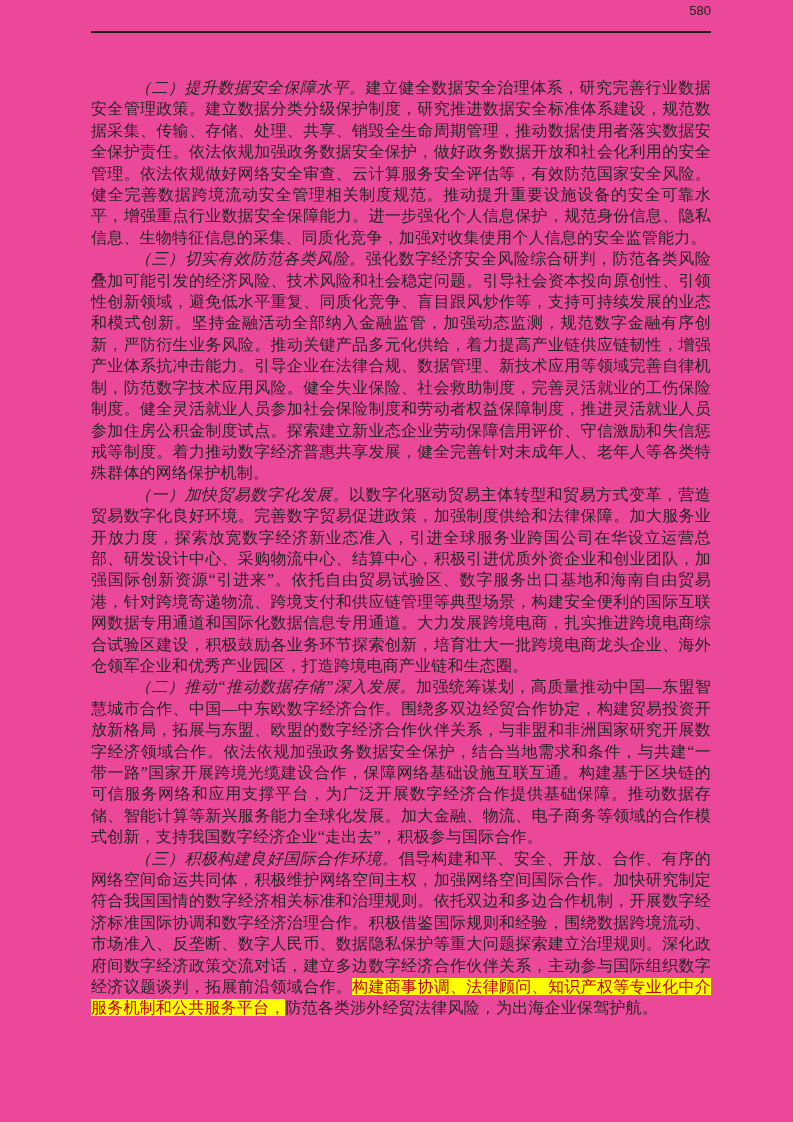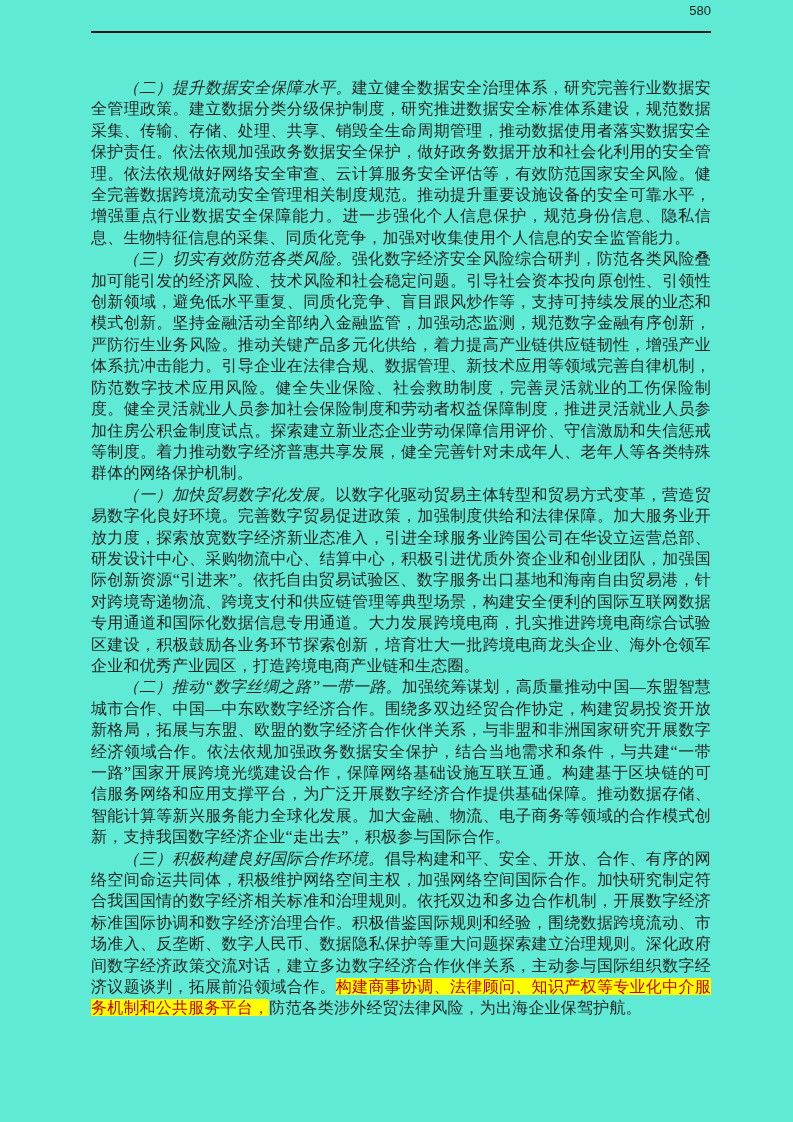--- a/index.html
+++ b/index.html
@@ -8,21 +8,21 @@
     --text-color: #262626;
   }
   * { box-sizing: border-box; }
   html, body { margin: 0; padding: 0; }
   body { background: #ffffff; }
 
   .page {
     position: relative;
     width: 793px;
     height: 1122px;
-    background: #5eead4;
+    background: #ec4899;
     overflow: hidden;
   }
 
   .page-number {
     position: absolute;
     top: 3px;
     right: 82px;
     font-family: "Liberation Sans", "DejaVu Sans", sans-serif;
     font-size: 13px;
     color: #1e1e1e;
@@ -51,33 +51,33 @@
   }
 
   p.para { margin: 0; padding: 0; }
   p.para.indent { text-indent: 2em; }
 
   p.para.heading {
     font-family: "Liberation Sans", "DejaVu Sans", sans-serif;
     font-weight: 700;
   }
 
-  .seg-kai { font-style: italic; }
+  .seg-kai { font-style: italic; margin-left: 12px; }
   .seg-normal { font-style: normal; }
   .seg-highlight {
     background: var(--hl-bg);
     color: var(--hl-text);
   }
 </style>
 </head>
 <body>
 
 <div class="page">
   <div class="page-number">580</div>
   <div class="header-rule"></div>
   <div class="content">
       <p class="para indent"><span class="seg-kai">（二）提升数据安全保障水平。</span><span class="seg-normal">建立健全数据安全治理体系，研究完善行业数据安全管理政策。建立数据分类分级保护制度，研究推进数据安全标准体系建设，规范数据采集、传输、存储、处理、共享、销毁全生命周期管理，推动数据使用者落实数据安全保护责任。依法依规加强政务数据安全保护，做好政务数据开放和社会化利用的安全管理。依法依规做好网络安全审查、云计算服务安全评估等，有效防范国家安全风险。健全完善数据跨境流动安全管理相关制度规范。推动提升重要设施设备的安全可靠水平，增强重点行业数据安全保障能力。进一步强化个人信息保护，规范身份信息、隐私信息、生物特征信息的采集、同质化竞争，加强对收集使用个人信息的安全监管能力。</span></p>
       <p class="para indent"><span class="seg-kai">（三）切实有效防范各类风险。</span><span class="seg-normal">强化数字经济安全风险综合研判，防范各类风险叠加可能引发的经济风险、技术风险和社会稳定问题。引导社会资本投向原创性、引领性创新领域，避免低水平重复、同质化竞争、盲目跟风炒作等，支持可持续发展的业态和模式创新。坚持金融活动全部纳入金融监管，加强动态监测，规范数字金融有序创新，严防衍生业务风险。推动关键产品多元化供给，着力提高产业链供应链韧性，增强产业体系抗冲击能力。引导企业在法律合规、数据管理、新技术应用等领域完善自律机制，防范数字技术应用风险。健全失业保险、社会救助制度，完善灵活就业的工伤保险制度。健全灵活就业人员参加社会保险制度和劳动者权益保障制度，推进灵活就业人员参加住房公积金制度试点。探索建立新业态企业劳动保障信用评价、守信激励和失信惩戒等制度。着力推动数字经济普惠共享发展，健全完善针对未成年人、老年人等各类特殊群体的网络保护机制。</span></p>
       <p class="para indent"><span class="seg-kai">（一）加快贸易数字化发展。</span><span class="seg-normal">以数字化驱动贸易主体转型和贸易方式变革，营造贸易数字化良好环境。完善数字贸易促进政策，加强制度供给和法律保障。加大服务业开放力度，探索放宽数字经济新业态准入，引进全球服务业跨国公司在华设立运营总部、研发设计中心、采购物流中心、结算中心，积极引进优质外资企业和创业团队，加强国际创新资源“引进来”。依托自由贸易试验区、数字服务出口基地和海南自由贸易港，针对跨境寄递物流、跨境支付和供应链管理等典型场景，构建安全便利的国际互联网数据专用通道和国际化数据信息专用通道。大力发展跨境电商，扎实推进跨境电商综合试验区建设，积极鼓励各业务环节探索创新，培育壮大一批跨境电商龙头企业、海外仓领军企业和优秀产业园区，打造跨境电商产业链和生态圈。</span></p>
-      <p class="para indent"><span class="seg-kai">（二）推动“数字丝绸之路”一带一路。</span><span class="seg-normal">加强统筹谋划，高质量推动中国—东盟智慧城市合作、中国—中东欧数字经济合作。围绕多双边经贸合作协定，构建贸易投资开放新格局，拓展与东盟、欧盟的数字经济合作伙伴关系，与非盟和非洲国家研究开展数字经济领域合作。依法依规加强政务数据安全保护，结合当地需求和条件，与共建“一带一路”国家开展跨境光缆建设合作，保障网络基础设施互联互通。构建基于区块链的可信服务网络和应用支撑平台，为广泛开展数字经济合作提供基础保障。推动数据存储、智能计算等新兴服务能力全球化发展。加大金融、物流、电子商务等领域的合作模式创新，支持我国数字经济企业“走出去”，积极参与国际合作。</span></p>
+      <p class="para indent"><span class="seg-kai">（二）推动“推动数据存储”深入发展。</span><span class="seg-normal">加强统筹谋划，高质量推动中国—东盟智慧城市合作、中国—中东欧数字经济合作。围绕多双边经贸合作协定，构建贸易投资开放新格局，拓展与东盟、欧盟的数字经济合作伙伴关系，与非盟和非洲国家研究开展数字经济领域合作。依法依规加强政务数据安全保护，结合当地需求和条件，与共建“一带一路”国家开展跨境光缆建设合作，保障网络基础设施互联互通。构建基于区块链的可信服务网络和应用支撑平台，为广泛开展数字经济合作提供基础保障。推动数据存储、智能计算等新兴服务能力全球化发展。加大金融、物流、电子商务等领域的合作模式创新，支持我国数字经济企业“走出去”，积极参与国际合作。</span></p>
       <p class="para indent"><span class="seg-kai">（三）积极构建良好国际合作环境。</span><span class="seg-normal">倡导构建和平、安全、开放、合作、有序的网络空间命运共同体，积极维护网络空间主权，加强网络空间国际合作。加快研究制定符合我国国情的数字经济相关标准和治理规则。依托双边和多边合作机制，开展数字经济标准国际协调和数字经济治理合作。积极借鉴国际规则和经验，围绕数据跨境流动、市场准入、反垄断、数字人民币、数据隐私保护等重大问题探索建立治理规则。深化政府间数字经济政策交流对话，建立多边数字经济合作伙伴关系，主动参与国际组织数字经济议题谈判，拓展前沿领域合作。</span><span class="seg-highlight">构建商事协调、法律顾问、知识产权等专业化中介服务机制和公共服务平台，</span><span class="seg-normal">防范各类涉外经贸法律风险，为出海企业保驾护航。</span></p>
     </div>
 </div>
 
 </body></html>

